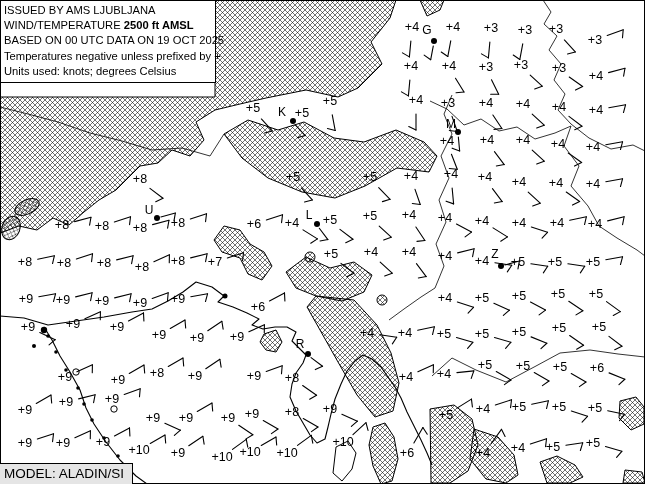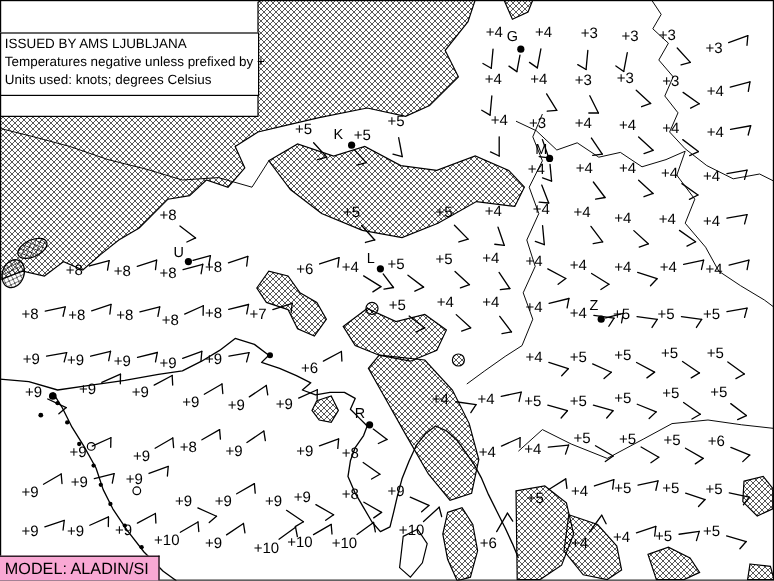--- a/index.html
+++ b/index.html
@@ -7,23 +7,23 @@
          font-family:"Liberation Sans",sans-serif;outline:1px solid #000;}
   svg{position:absolute;left:0;top:0;}
   .tmp{font-family:"Liberation Sans",sans-serif;font-size:12.5px;fill:#000;}
   .mletter{font-family:"Liberation Sans",sans-serif;font-size:12px;fill:#000;}
   .staff{stroke:#000;stroke-width:1.1;fill:none;stroke-linecap:round;}
   .coast{stroke:#000;stroke-width:1.1;fill:none;stroke-linejoin:round;}
   .riv{stroke:#000;stroke-width:0.8;fill:none;stroke-linejoin:round;}
   .hatch{fill:url(#xh);stroke:#000;stroke-width:1;}
   .whiteisle{fill:#fff;stroke:#000;stroke-width:1;}
   .infobox{position:absolute;left:0;top:0;width:210px;background:#fff;
-           border:1px solid #000;padding:2px 1px 3px 3px;z-index:5;margin-top:27px;}
+           border:1px solid #000;padding:2px 1px 3px 3px;z-index:5;}
   .infobox div{font-size:11.2px;line-height:15.2px;color:#000;white-space:nowrap;}
-  .modelbox{position:absolute;left:0;bottom:0;background:#f9a8d4;border:1px solid #000;
+  .modelbox{position:absolute;left:0;bottom:0;background:#e5e5e5;border:1px solid #000;
             border-left:none;border-bottom:none;padding:2px 8px 3px 4px;z-index:5;
             font-size:13.5px;color:#000;}
   .b{font-weight:bold;}
 </style>
 </head>
 <body>
 
 <div class="frame">
 
   <svg width="645" height="484" viewBox="0 0 645 484">
@@ -761,20 +761,22 @@
           <line x1="311.0641777724759" y1="357.57115043874614" x2="322.5548444192606" y2="366.21296458404424" class="staff"></line>
           <line x1="322.5548444192606" y1="366.21296458404424" x2="315.30438212296735" y2="369.59391067796986" class="staff"></line>
         </g>
       </g>
 
     <rect x="0.5" y="0.5" width="644" height="483" fill="none" stroke="#000" stroke-width="1"></rect>
   </svg>
 
   <div class="infobox">
     <div><span>ISSUED BY AMS LJUBLJANA</span></div>
+    <div><span>WIND/TEMPERATURE </span><span class="b">2500 ft AMSL</span></div>
+    <div><span>BASED ON 00 UTC DATA ON 19 OCT 2025</span></div>
     <div><span>Temperatures negative unless prefixed by +</span></div>
     <div><span>Units used: knots; degrees Celsius</span></div>
   </div>
 
   <div class="modelbox">
     <span>MODEL: ALADIN/SI</span>
   </div>
 </div>
 
 </body></html>

